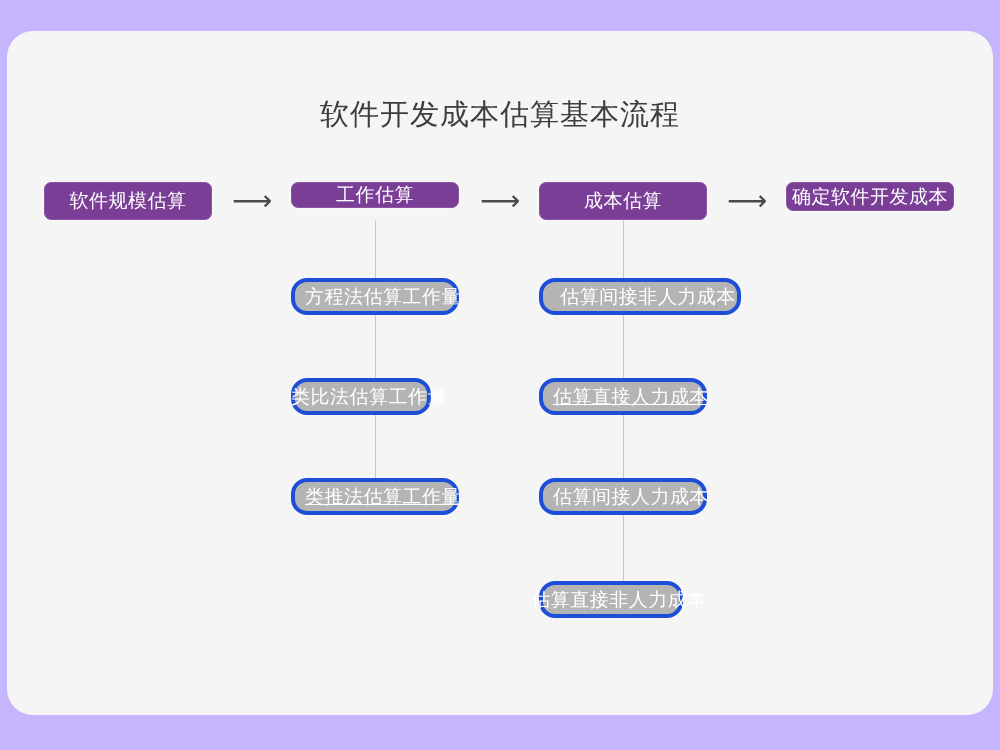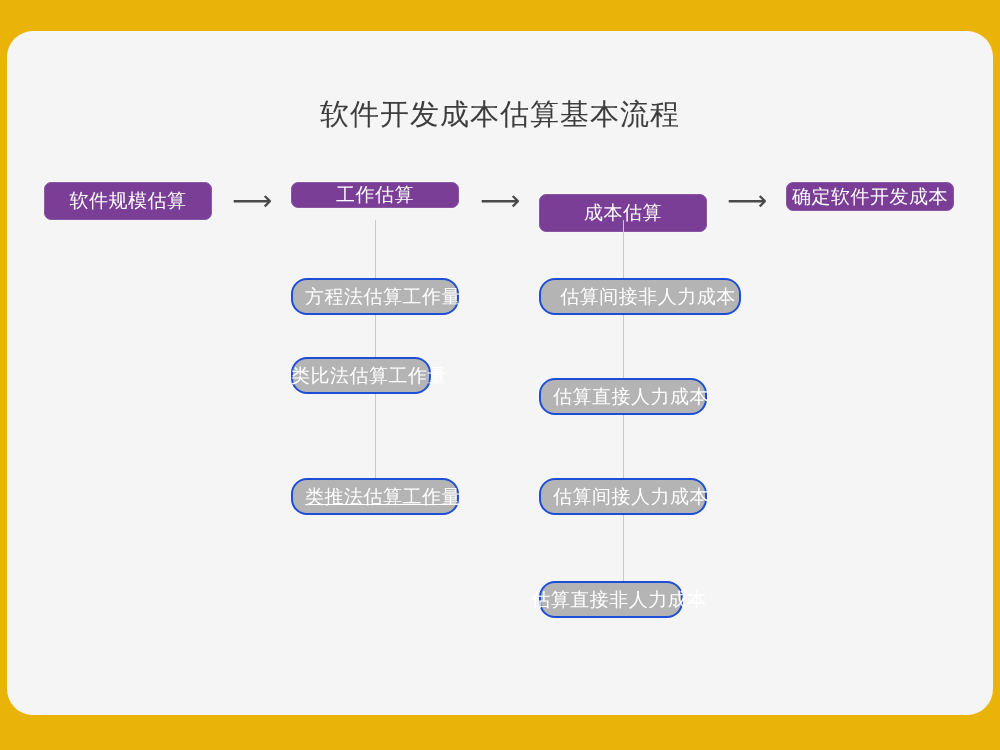--- a/index.html
+++ b/index.html
@@ -9,21 +9,21 @@
     height: 750px;
     background: #ffffff;
     font-family: "Liberation Sans", "DejaVu Sans", sans-serif;
     overflow: hidden;
   }
 
   #canvas {
     position: relative;
     width: 1000px;
     height: 750px;
-    background: #eab308;
+    background: #c4b5fd;
   }
 
   
   .card {
     position: absolute;
     left: 7px;
     top: 31px;
     width: 986px;
     height: 684px;
     background: #f5f5f5;
@@ -59,29 +59,29 @@
   }
 
   .node.purple {
     background: #7a3e96;
     border: 1px solid #8b55a4;
     box-shadow: 0 0 0 1px rgba(255,255,255,0.35);
   }
 
   .node.gray {
     background: #b4b4b4;
-    border: 2px solid #1d4ed8;
+    border: 4px solid #1d4ed8;
     border-radius: 16px;
     padding-left: 16px;
   }
 
   
   #node-scale      { left: 44px;  top: 182px; width: 168px; height: 38px; }
   #node-effort     { left: 291px; top: 182px; width: 168px; height: 26px; }
-  #node-cost       { left: 539px; top: 194px; width: 168px; height: 38px; }
+  #node-cost       { left: 539px; top: 182px; width: 168px; height: 38px; }
   #node-final      { left: 786px; top: 182px; width: 168px; height: 29px; }
 
   
   .arrow {
     position: absolute;
     top: 186px;
     width: 60px;
     height: 30px;
     display: flex;
     align-items: center;
@@ -98,26 +98,26 @@
   .vline {
     position: absolute;
     width: 1px;
     background: #c9c9c9;
   }
   #vline-effort { left: 375px; top: 220px; height: 292px; }
   #vline-cost   { left: 623px; top: 220px; height: 395px; }
 
   
   #node-equation  { left: 291px; top: 278px; width: 168px; height: 37px; }
-  #node-analogy   { left: 291px; top: 357px; width: 140px; height: 37px; }
+  #node-analogy   { left: 291px; top: 378px; width: 140px; height: 37px; }
   #node-inference { left: 291px; top: 478px; width: 168px; height: 37px; text-decoration: underline; }
 
   
   #node-indirect-nonlabor { left: 539px; top: 278px; width: 202px; height: 37px; }
-  #node-direct-labor      { left: 539px; top: 378px; width: 168px; height: 37px; }
+  #node-direct-labor      { left: 539px; top: 378px; width: 168px; height: 37px; text-decoration: underline; }
   #node-indirect-labor    { left: 539px; top: 478px; width: 168px; height: 37px; justify-content: center; }
   #node-direct-nonlabor   { left: 539px; top: 581px; width: 144px; height: 37px; }
 </style>
 </head>
 <body>
 
 <div id="canvas">
 
   <div class="card"></div>
 

